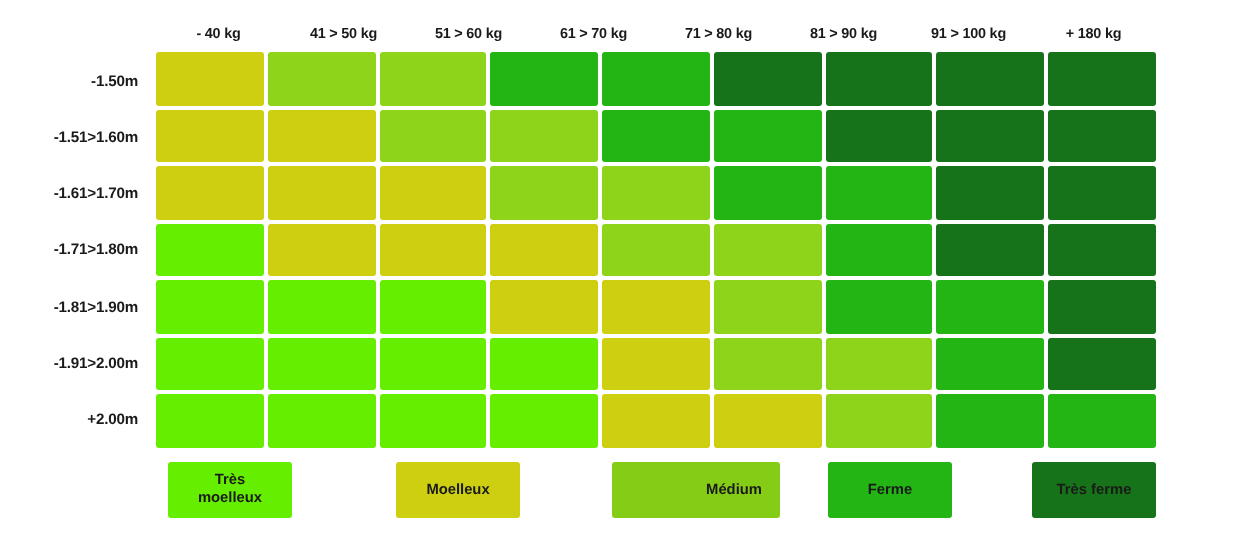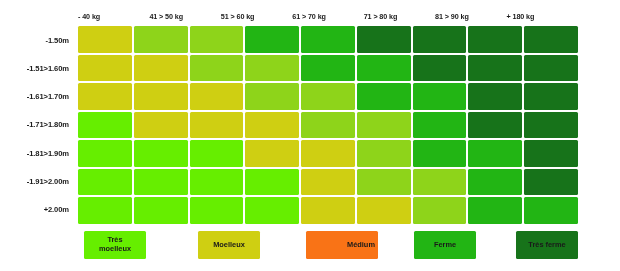--- a/index.html
+++ b/index.html
@@ -25,20 +25,21 @@
   #col-header-row {
     position: absolute;
     left: 78px;
     top: 9px;
     width: 500px;
     height: 15px;
     display: flex;
   }
   .col-header {
     flex: 1 1 0;
+    text-align: center;
     font-size: 7.2px;
     font-weight: bold;
     color: #1a1a1a;
     line-height: 15px;
     white-space: nowrap;
     letter-spacing: -0.1px;
   }
 
   
   #row-label-col {
@@ -115,20 +116,21 @@
 
 <div id="chart-root">
 
   <div id="col-header-row">
     <div class="col-header">- 40 kg</div>
     <div class="col-header">41 &gt; 50 kg</div>
     <div class="col-header">51 &gt; 60 kg</div>
     <div class="col-header">61 &gt; 70 kg</div>
     <div class="col-header">71 &gt; 80 kg</div>
     <div class="col-header">81 &gt; 90 kg</div>
+    <div class="col-header">91 &gt; 100 kg</div>
     <div class="col-header">+ 180 kg</div>
   </div>
 
   <div id="row-label-col">
     <div class="row-label">-1.50m</div>
     <div class="row-label">-1.51&gt;1.60m</div>
     <div class="row-label">-1.61&gt;1.70m</div>
     <div class="row-label">-1.71&gt;1.80m</div>
     <div class="row-label">-1.81&gt;1.90m</div>
     <div class="row-label">-1.91&gt;2.00m</div>
@@ -220,21 +222,21 @@
         <div style="width: 100%;">
           <span>Très</span>
           <span>moelleux</span>
         </div>
       </div>
       <div class="legend-item" style="left: 120px; width: 62px; background: rgb(207, 207, 18);">
         <div style="width: 100%;">
           <span>Moelleux</span>
         </div>
       </div>
-      <div class="legend-item" style="left: 228px; width: 72px; background: #f97316; padding-left: 40px;">
+      <div class="legend-item" style="left: 228px; width: 84px; background: #84cc16; padding-left: 40px;">
         <div style="width: 100%;">
           <span>Médium</span>
         </div>
       </div>
       <div class="legend-item" style="left: 438px; width: 62px; background: rgb(23, 115, 26);">
         <div style="width: 100%;">
           <span>Très ferme</span>
         </div>
       </div>
       <div class="legend-item" style="left: 336px; width: 62px; background: rgb(34, 181, 20);">

